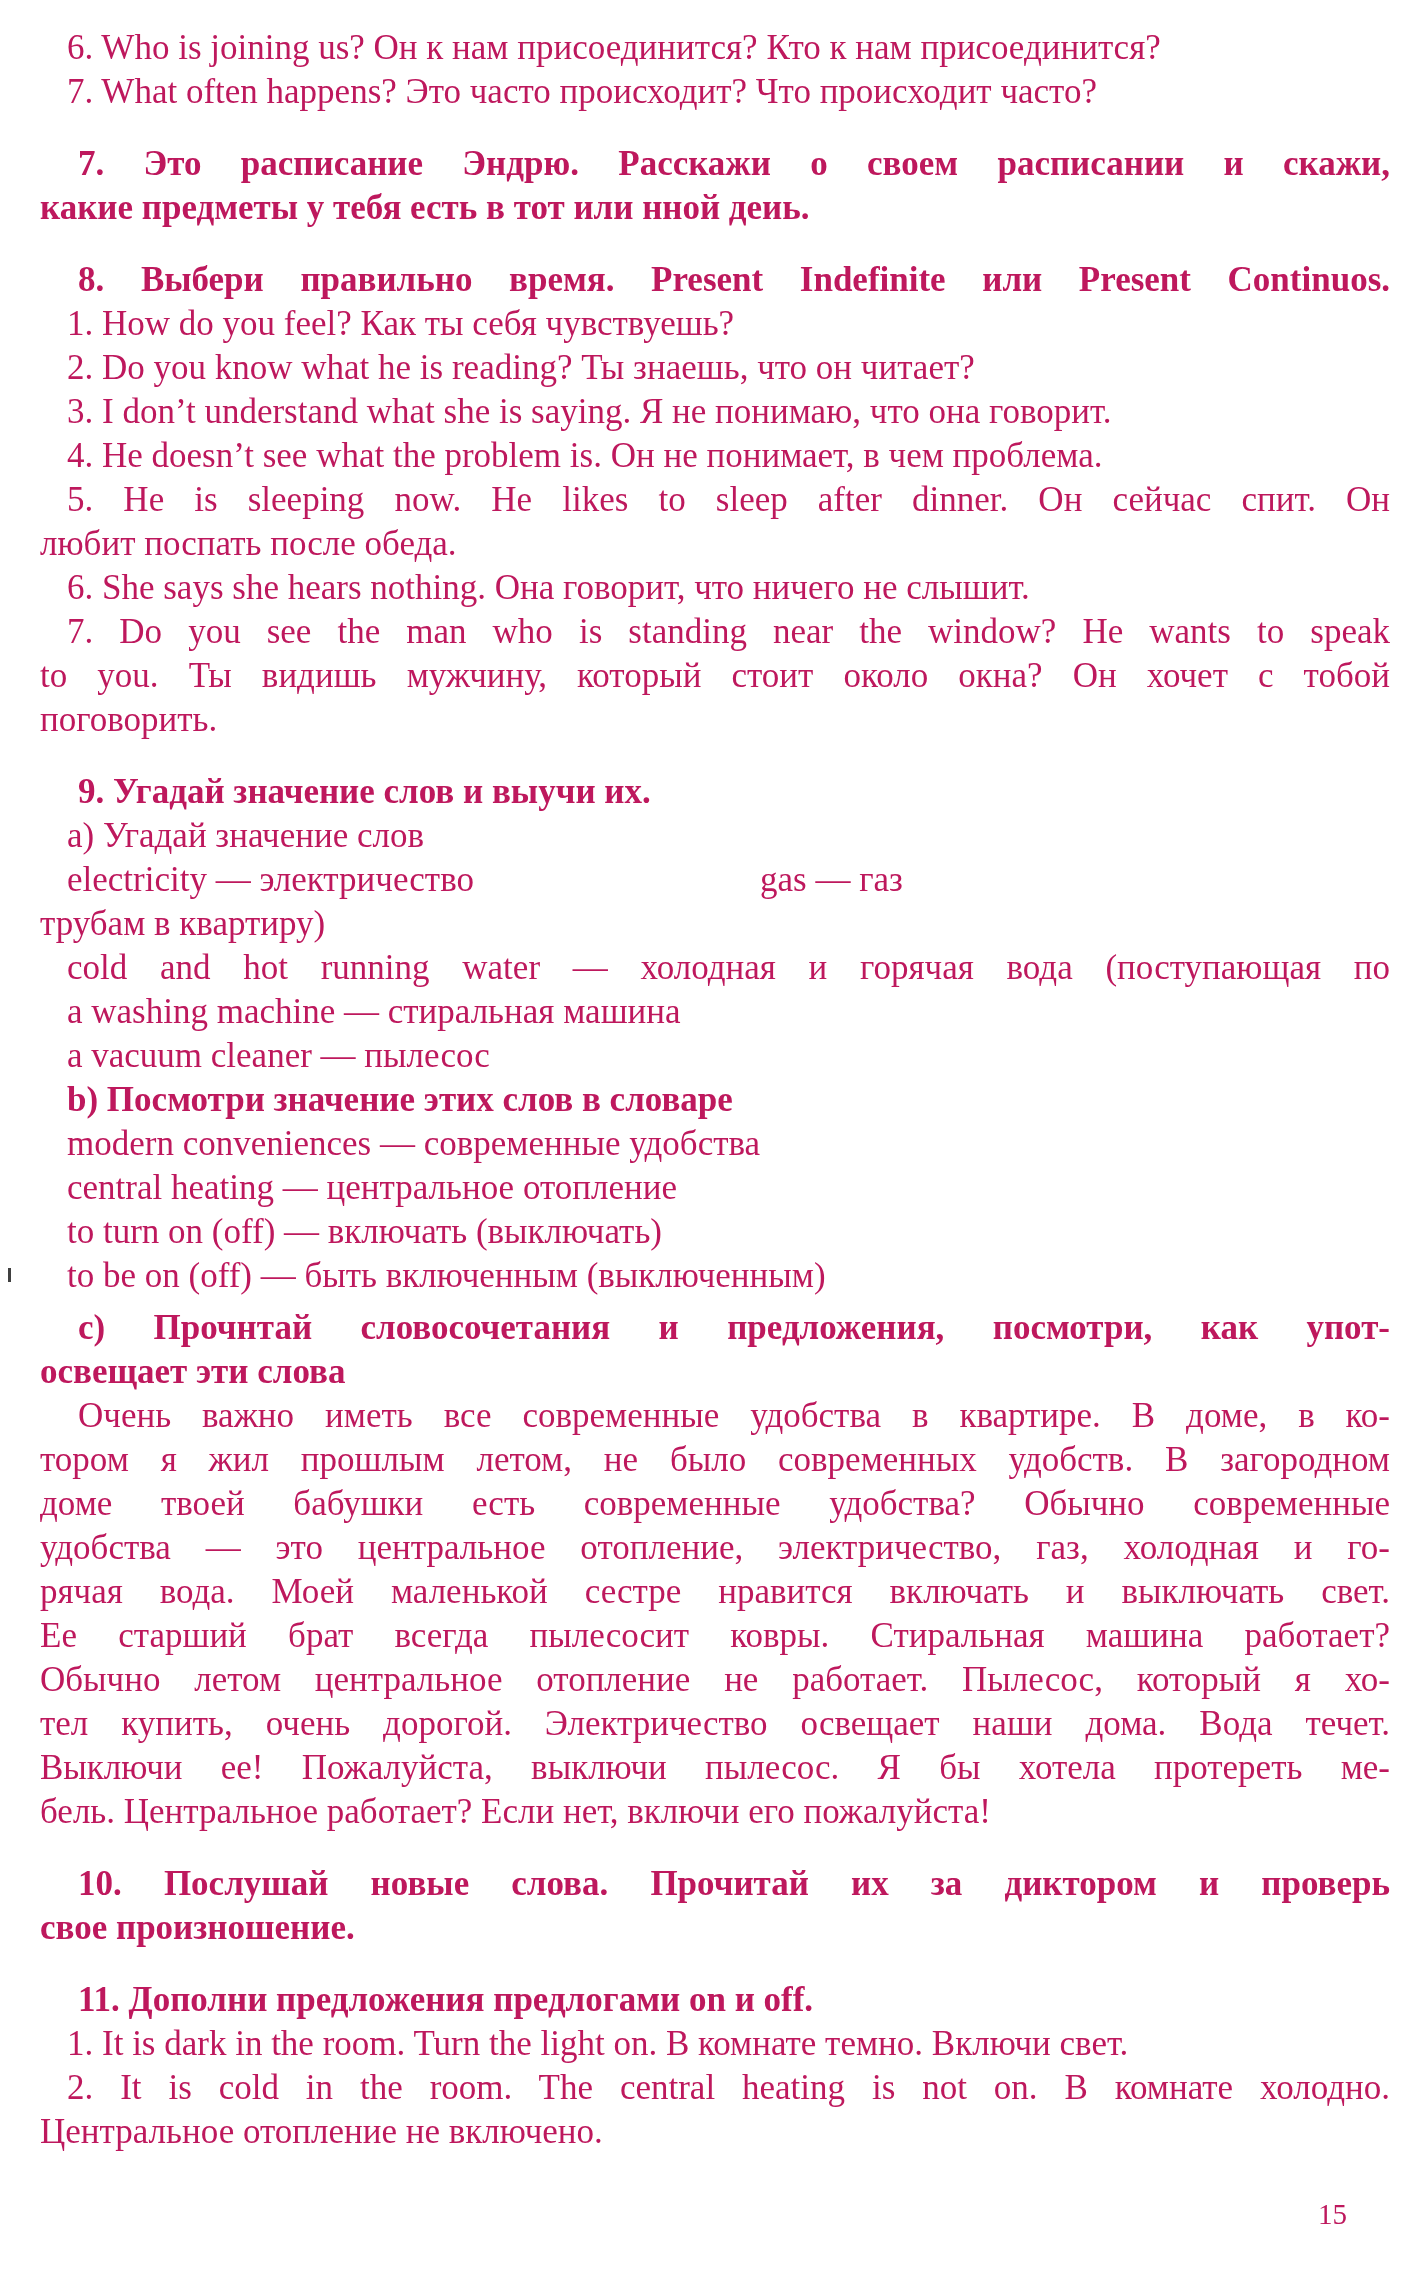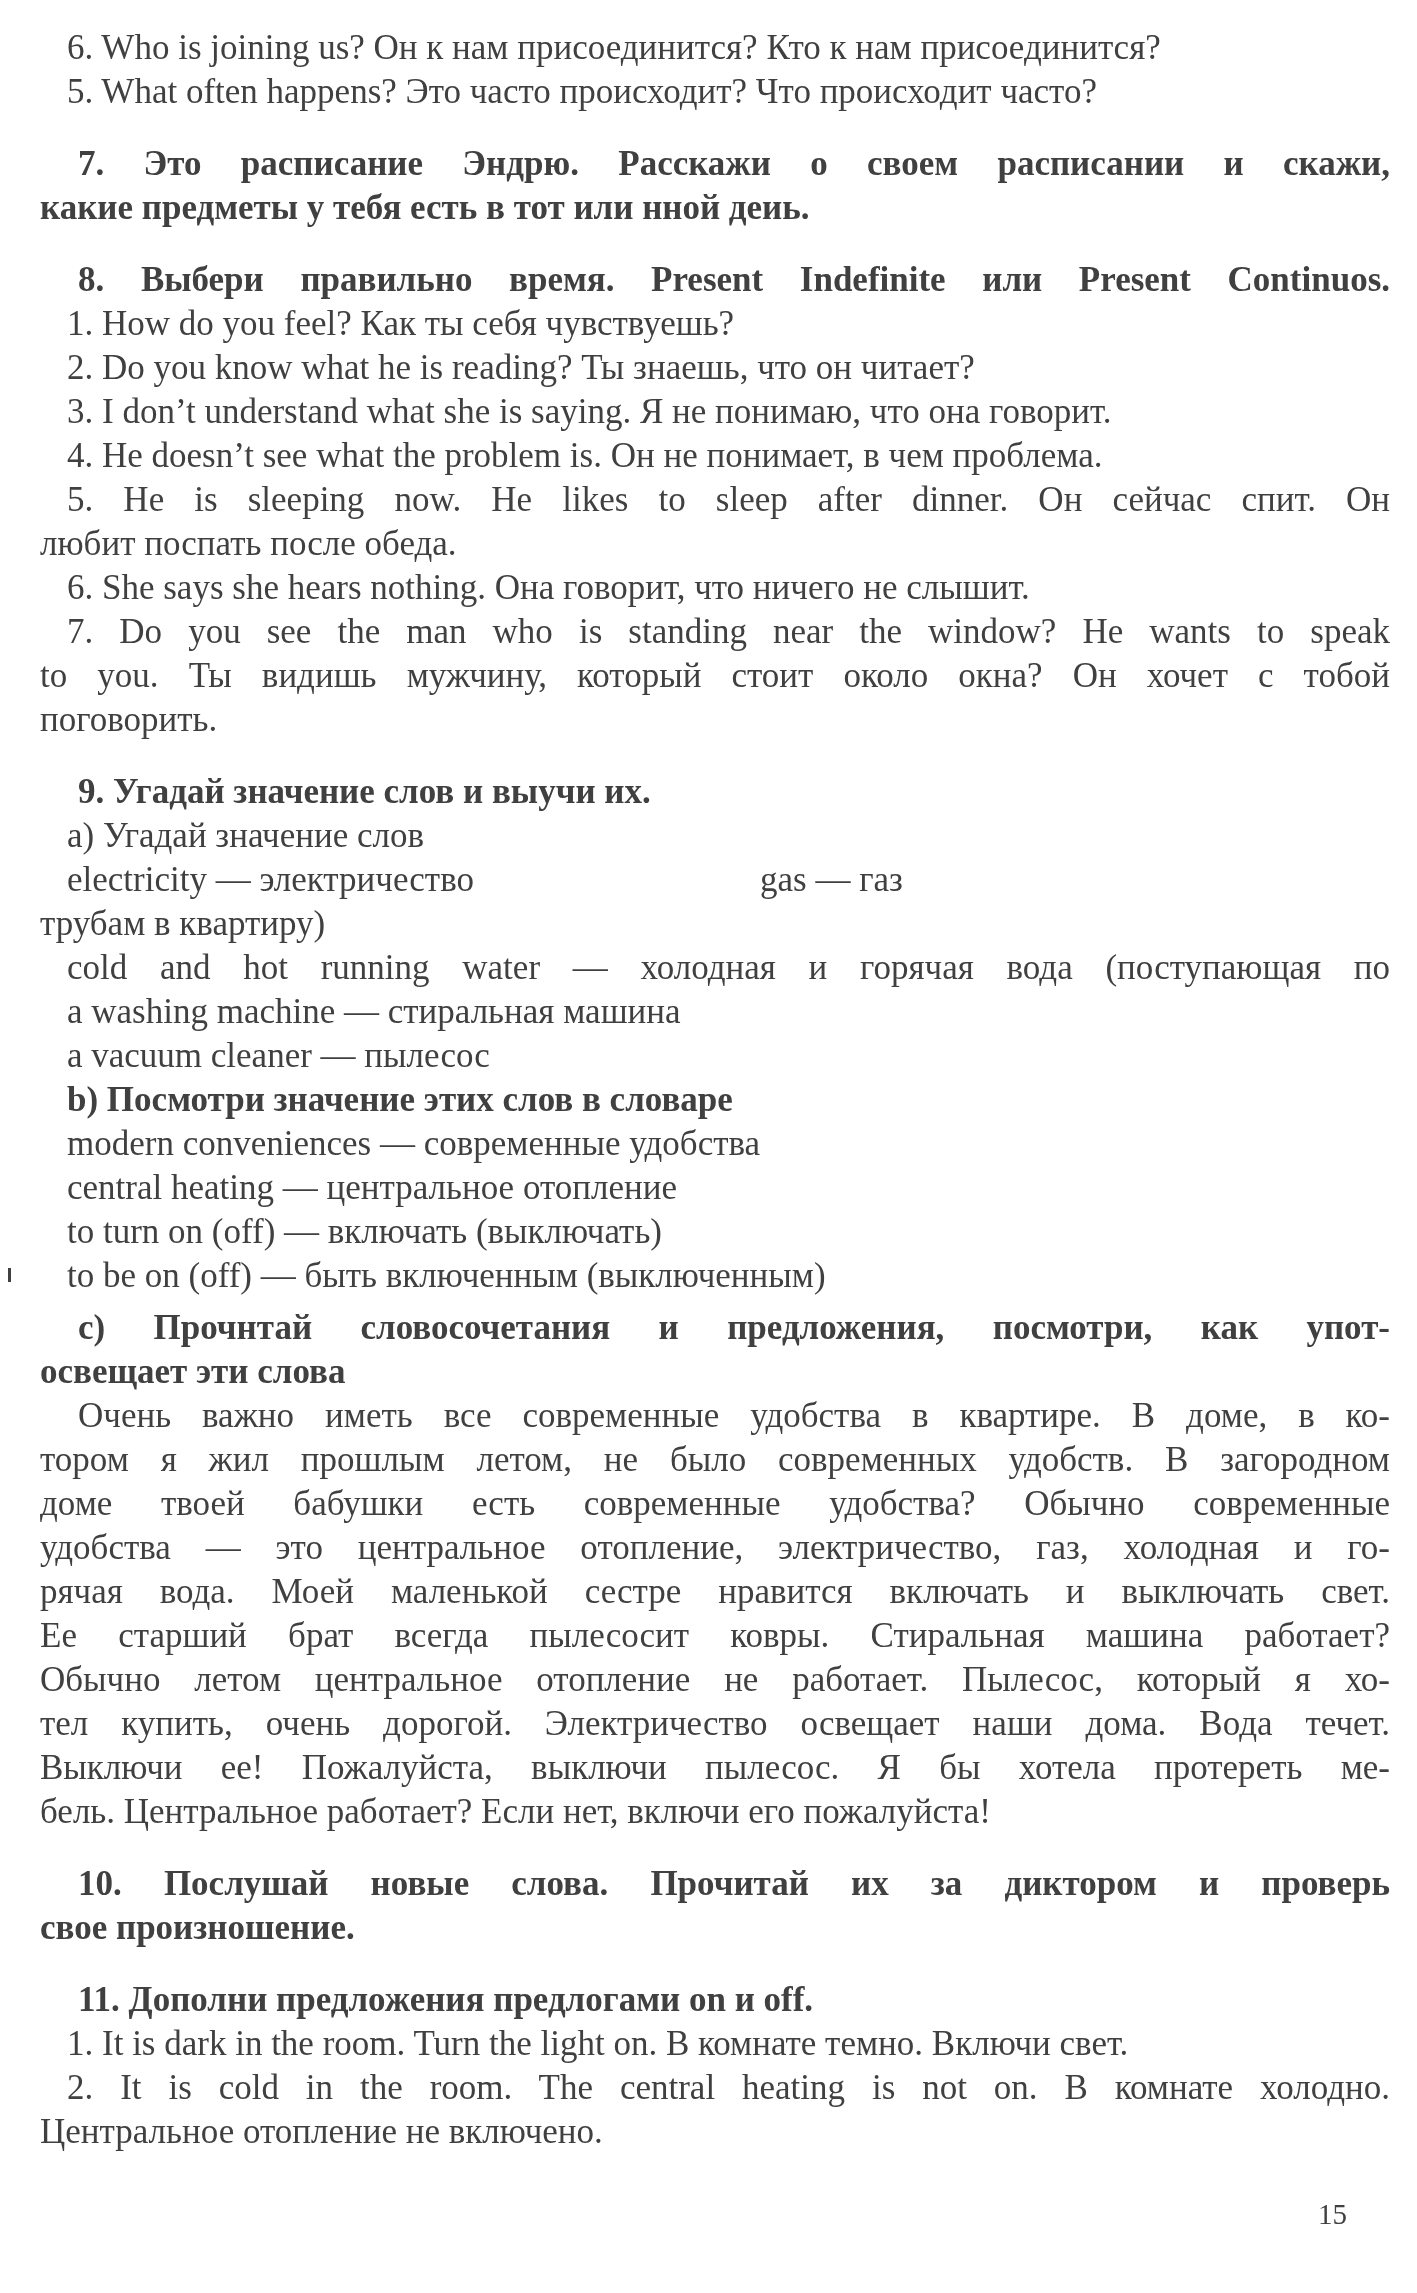--- a/index.html
+++ b/index.html
@@ -7,21 +7,21 @@
     padding: 0;
     background: #ffffff;
   }
   .page {
     position: relative;
     width: 1417px;
     height: 2293px;
     box-sizing: border-box;
     padding: 26px 27px 0 40px;
     background: #ffffff;
-    color: #404040;
+    color: #be185d;
     font-family: "Liberation Serif", "DejaVu Serif", serif;
     font-size: 35px;
     line-height: 44px;
     overflow: hidden;
   }
   .content { width: 1350px; }
   .ln { position: relative; white-space: normal; }
   .ind  { text-indent: 27px; }   
   .ind2 { text-indent: 38px; }   
   .bold { font-weight: bold; }
@@ -38,21 +38,21 @@
     font-size: 29px;
   }
 </style>
 </head>
 <body>
 
 <div class="page">
   <div class="content">
 
     <div class="ln ind">6. Who is joining us? Он к нам присоединится? Кто к нам присоединится?</div>
-    <div class="ln ind">5. What often happens? Это часто происходит? Что происходит часто?</div>
+    <div class="ln ind">7. What often happens? Это часто происходит? Что происходит часто?</div>
 
     <div class="ln ind2 bold gap just">7. Это расписание Эндрю. Расскажи о своем расписании и скажи,</div>
     <div class="ln bold">какие предметы у тебя есть в тот или нной деиь.</div>
 
     <div class="ln ind2 bold gap just">8. Выбери правильно время. Present Indefinite или Present Continuos.</div>
     <div class="ln ind">1. How do you feel? Как ты себя чувствуешь?</div>
     <div class="ln ind">2. Do you know what he is reading? Ты знаешь, что он читает?</div>
     <div class="ln ind">3. I don’t understand what she is saying. Я не понимаю, что она говорит.</div>
     <div class="ln ind">4. He doesn’t see what the problem is. Он не понимает, в чем проблема.</div>
     <div class="ln ind just">5. He is sleeping now. He likes to sleep after dinner. Он сейчас спит. Он</div>

